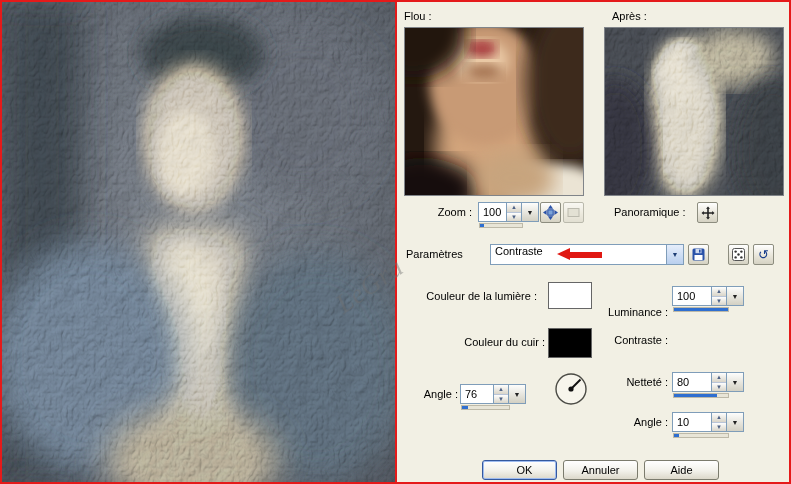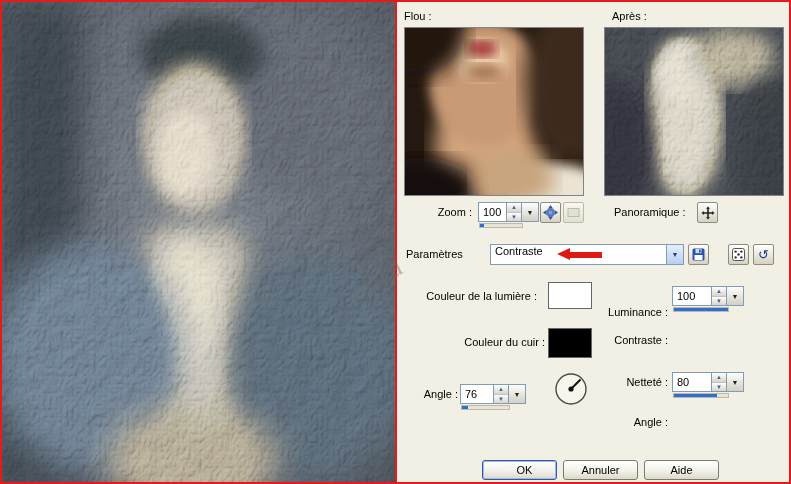--- a/index.html
+++ b/index.html
@@ -335,20 +335,33 @@
           <div class="sbtn">▼</div>
         </div>
         <div class="drop">▼</div>
       </div>
       <div class="track">
           <div class="fill" style="width: 80%;"></div>
         </div>
     </div>
 
     <div class="lbl" style="right:121px;top:414px">Angle :</div>
+    <div class="num" style="left:275px;top:410px">
+      <div class="row">
+        <div class="edit" style="width:40px">10</div>
+        <div class="updown">
+          <div class="sbtn">▲</div>
+          <div class="sbtn">▼</div>
+        </div>
+        <div class="drop">▼</div>
+      </div>
+      <div class="track">
+          <div class="fill" style="width: 10%;"></div>
+        </div>
+    </div>
 
     <div class="btn-xp default" style="left:85px">OK</div>
     <div class="btn-xp" style="left:166px">Annuler</div>
     <div class="btn-xp" style="left:247px">Aide</div>
   </div>
 
   <div class="watermark">LeGra</div>
 </div>
 
 </body></html>

